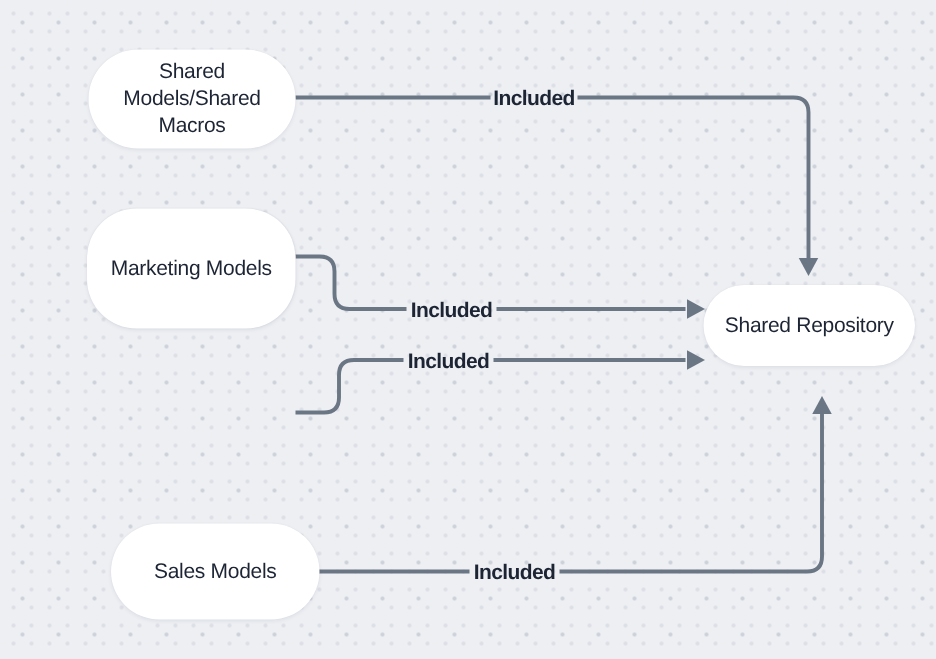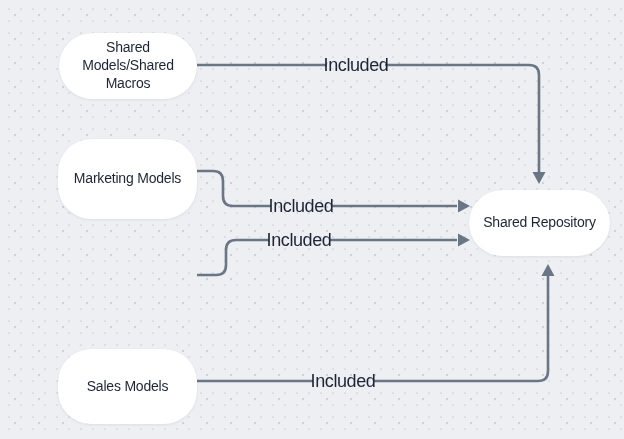--- a/index.html
+++ b/index.html
@@ -48,28 +48,28 @@
     font-weight: 500;
     letter-spacing: -0.2px;
     line-height: 1.28;
   }
   .node span {
     white-space: pre-line;
   }
   .node-shared-models { left: 59px;  top: 33px;  width: 138px; height: 66px; }
   .node-marketing     { left: 58px;  top: 139px; width: 139px; height: 80px; }
   .node-finance       { left: 58px;  top: 242px; width: 139px; height: 64px; }
-  .node-sales         { left: 58px;  top: 349px; width: 139px; height: 75px; }
-  .node-repository    { left: 469px; top: 190px; width: 141px; height: 66px; }
+  .node-sales         { left: 74px;  top: 349px; width: 139px; height: 64px; }
+  .node-repository    { left: 469px; top: 190px; width: 141px; height: 54px; }
   .edge-label {
     position: absolute;
     transform: translate(-50%, -50%);
     color: #1d2535;
-    font-size: 18px;
-    font-weight: 400;
+    font-size: 14px;
+    font-weight: 700;
     letter-spacing: -0.4px;
     white-space: nowrap;
   }
   .edge-label-1 { left: 356px; top: 65px; }
   .edge-label-2 { left: 301px; top: 206px; }
   .edge-label-3 { left: 299px; top: 240px; }
   .edge-label-4 { left: 343px; top: 381px; }
 </style>
 </head>
 <body>

